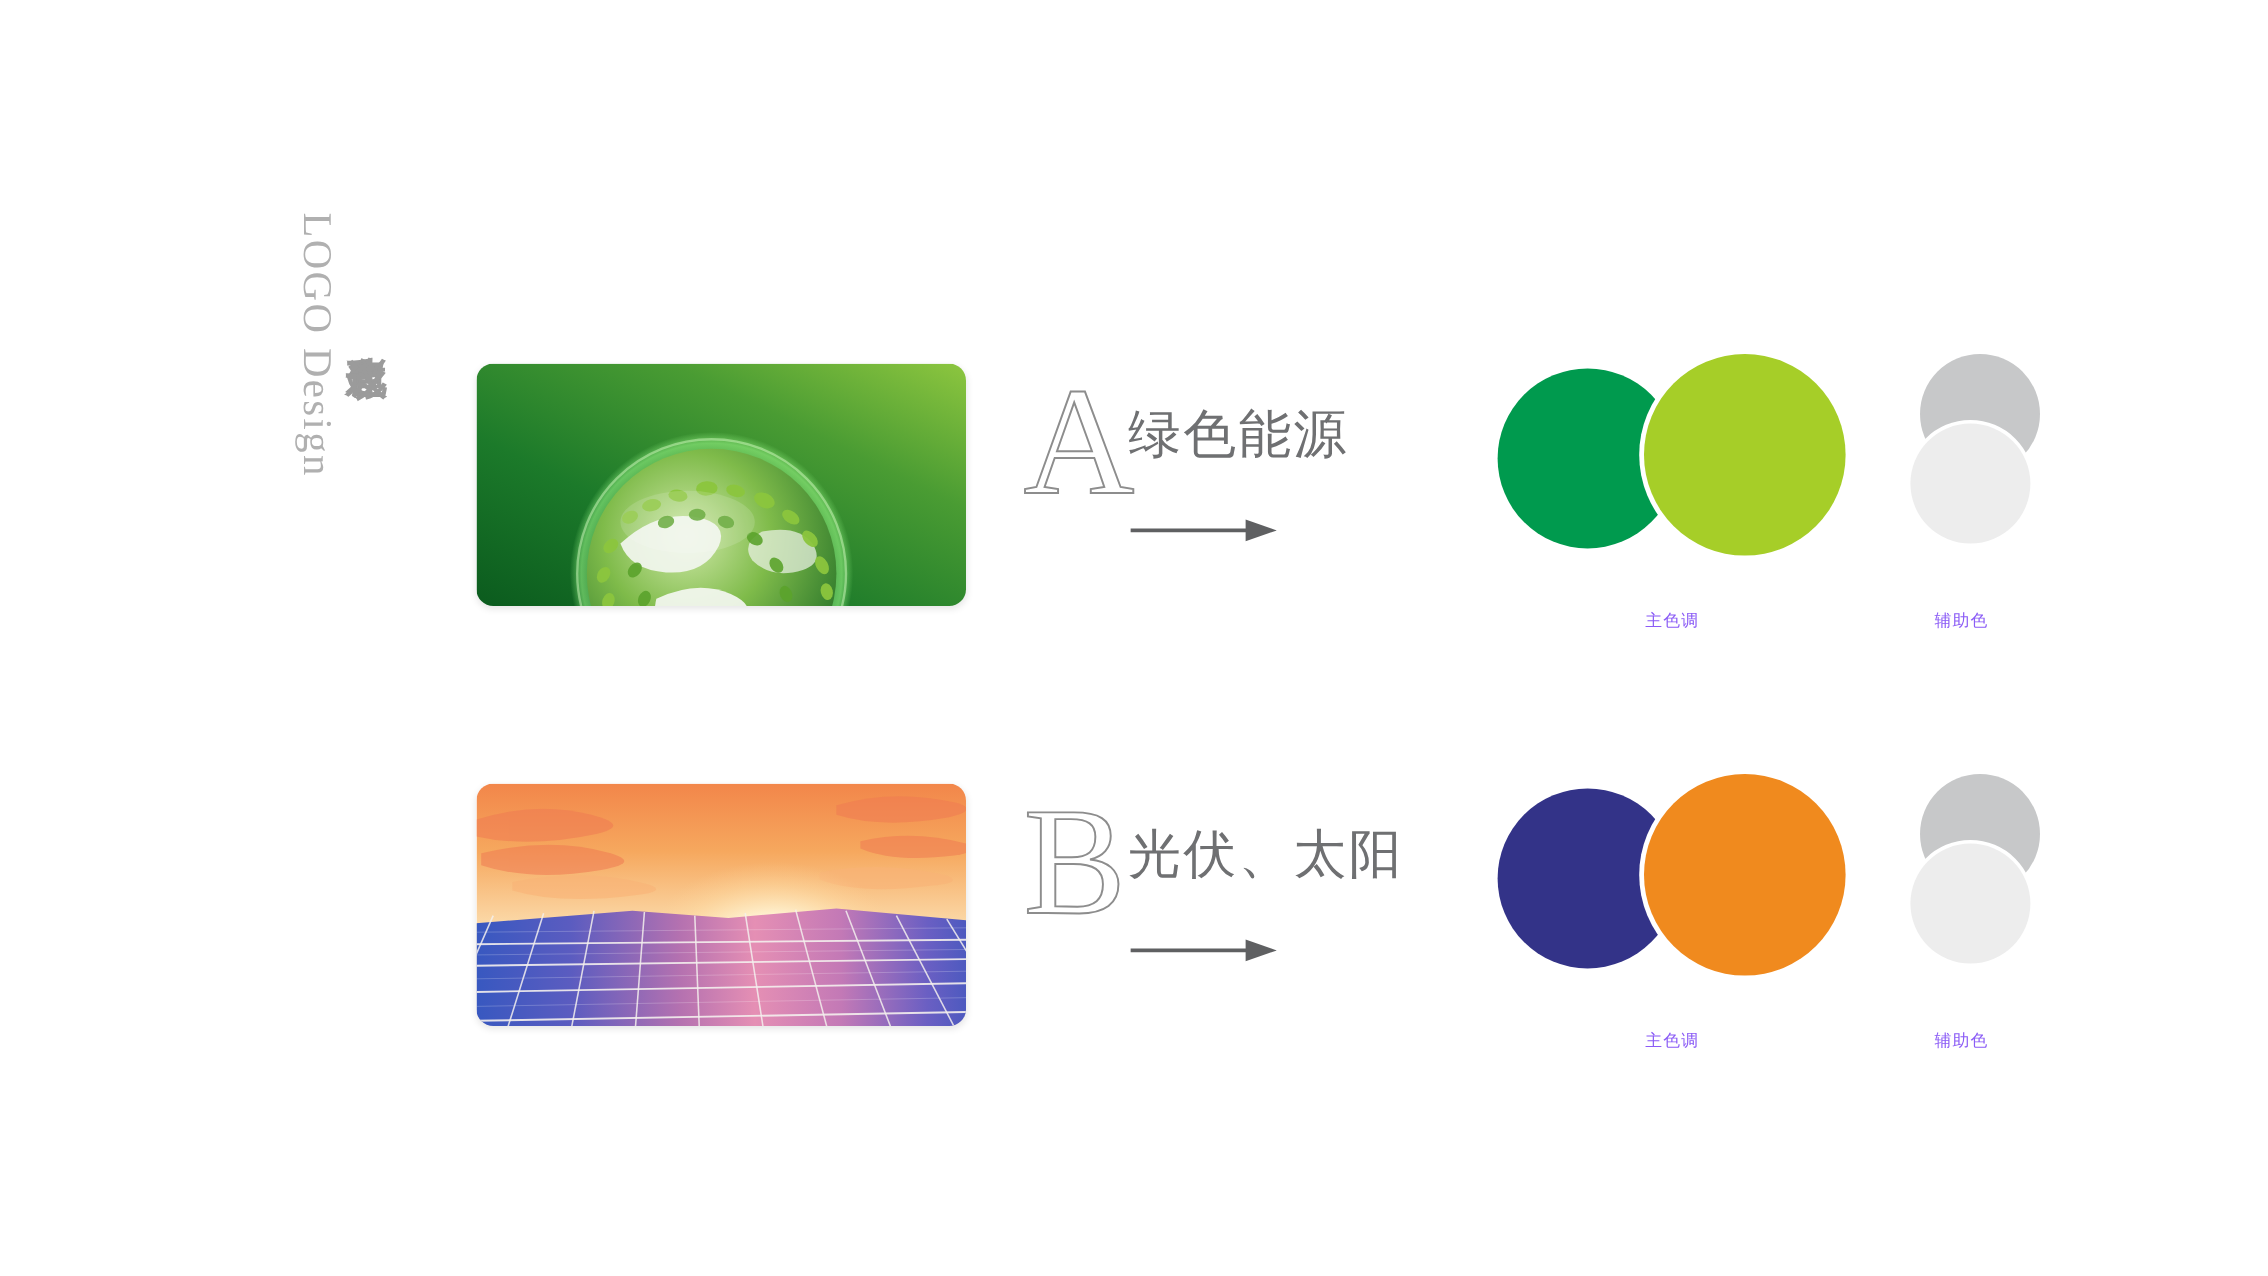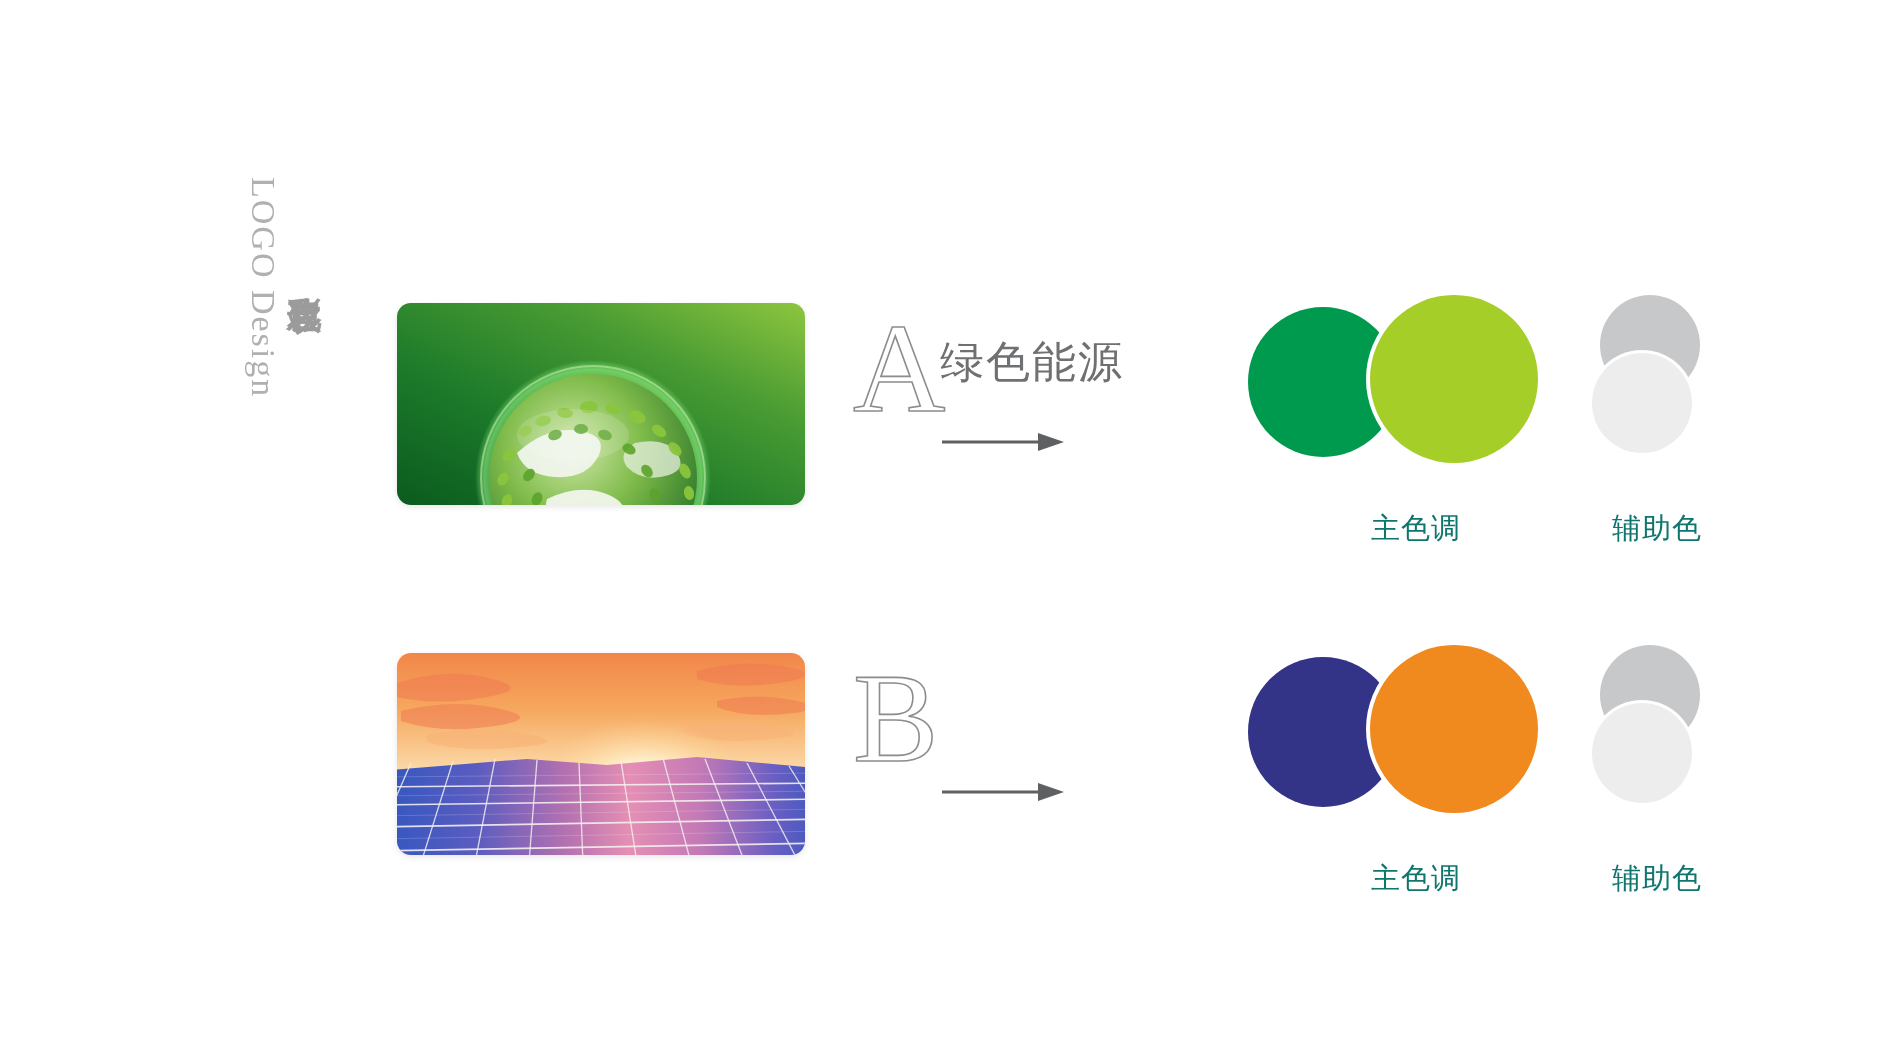--- a/index.html
+++ b/index.html
@@ -118,22 +118,22 @@
                  box-shadow: 0 0 0 4px #ffffff; }
 
   
   .c-aux-1 { left: 8px;  top: 0px;  width: 100px; height: 100px; }
   .c-aux-2 { left: 0px;  top: 58px; width: 100px; height: 100px;
              box-shadow: 0 0 0 3px #ffffff; }
 
   .swatch-label {
     position: absolute;
     top: 214px;
-    font-size: 29px;
-    color: #0f766e;
+    font-size: 14px;
+    color: #8b5cf6;
     letter-spacing: 1px;
     white-space: nowrap;
   }
   .swatch-main .swatch-label { left: 123px; }
   .swatch-aux  .swatch-label { left: 20px; }
 </style>
 </head>
 <body>
 
 <div class="page">
@@ -307,20 +307,21 @@
               <path d="M-20 163 L430 156"></path>
               <path d="M-20 186 L430 178"></path>
             </g>
           </g>
         </g>
       </svg>
     </div>
 
     <div class="letter">B</div>
 
+    <div class="caption">光伏、太阳</div>
 
     <div class="arrow">
       <svg width="122" height="22" viewBox="0 0 122 22">
         <line x1="0" y1="11" x2="100" y2="11" stroke="#5f6062" stroke-width="3"></line>
         <polygon points="96,2 122,11 96,20" fill="#5f6062"></polygon>
       </svg>
     </div>
 
     <div class="swatch-group swatch-main">
       <div class="circle c-primary-1" style="background:#333388"></div>

